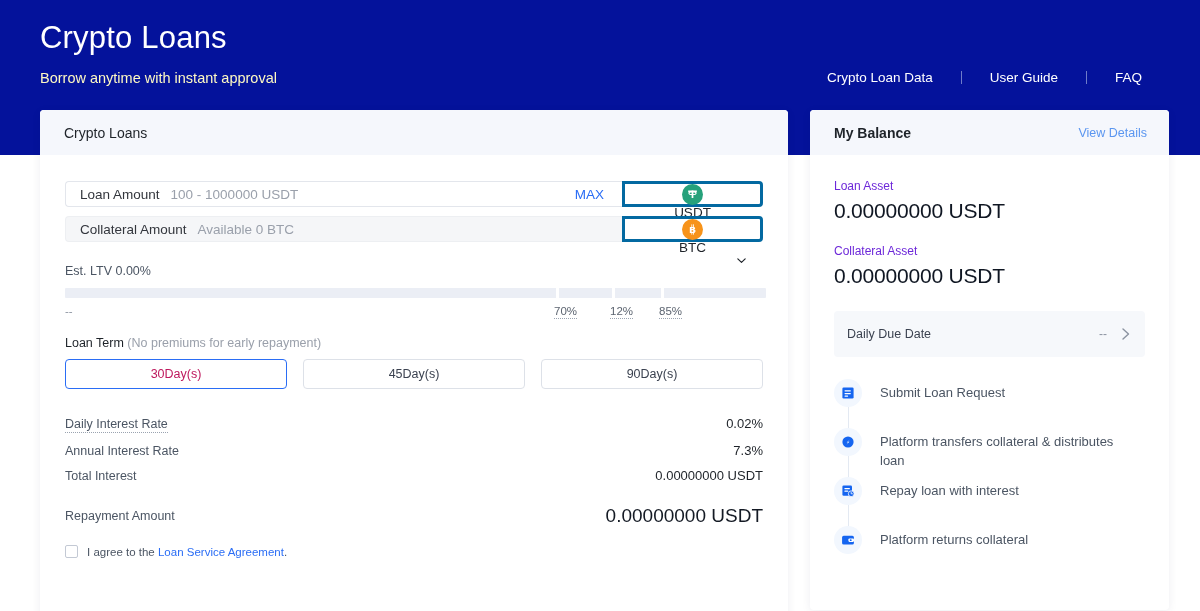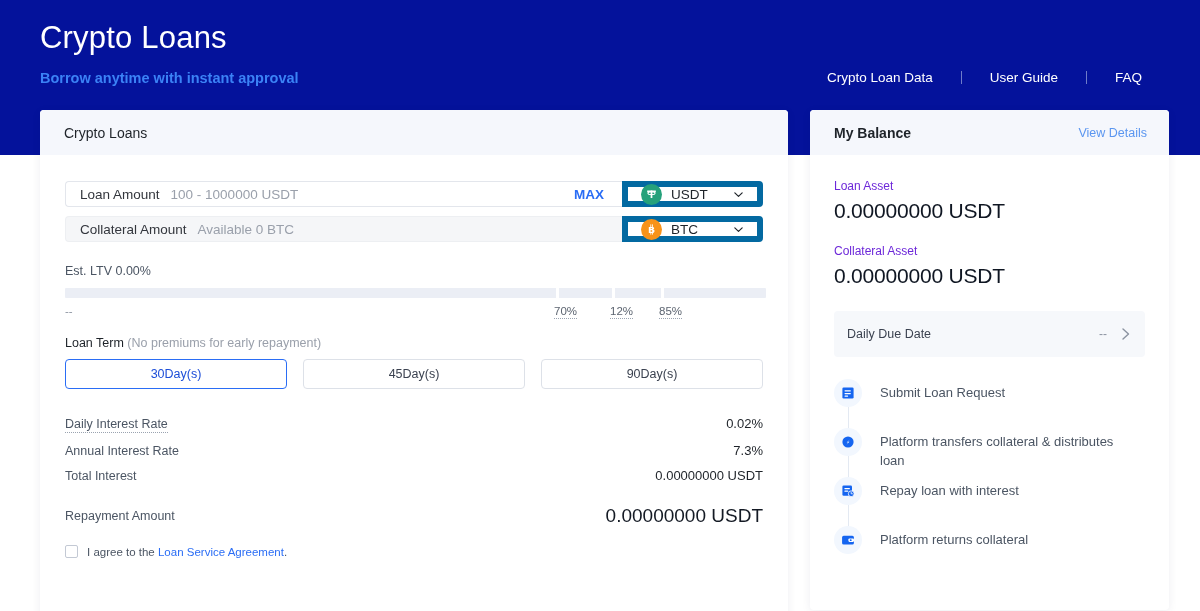--- a/index.html
+++ b/index.html
@@ -17,21 +17,21 @@
     position: absolute; left: 0; top: 0; width: 1200px; height: 155px;
     background: #04129B;
   }
   .hero-title {
     position: absolute; left: 40px; top: 18px;
     font-size: 31px; color: #ffffff; font-weight: 400; letter-spacing: .2px;
     line-height: 40px;
   }
   .hero-sub {
     position: absolute; left: 40px; top: 68px;
-    font-size: 14.5px; color: #3b82f6; font-weight: 700; line-height: 20px;
+    font-size: 14.5px; color: #fef9c3; font-weight: 400; line-height: 20px;
   }
   .hero-links {
     position: absolute; right: 42px; top: 70px;
     display: flex; align-items: center; gap: 12px;
     font-size: 13.5px; color: #ffffff;
   }
   .hero-links a { color: #ffffff; text-decoration: none; padding: 0 16px; white-space: nowrap; }
   .hero-links .sep { width: 1px; height: 13px; background: #6f7cc9; display: inline-block; }
 
   
@@ -54,24 +54,24 @@
   }
   .amt-field {
     flex: 1; border: 1px solid #E3E6EC; border-radius: 4px 0 0 4px;
     border-right: none;
     display: flex; align-items: center; padding: 0 14px;
     background: #ffffff;
   }
   .amt-field.muted { background: #F5F6F8; border-color: #EDEFF2; }
   .amt-label { font-size: 13.5px; color: #33363d; white-space: nowrap; }
   .amt-ph { font-size: 13.5px; color: #9aa0ab; margin-left: 11px; flex: 1; }
-  .amt-max { font-size: 13.5px; color: #2a6df5; font-weight: 700; margin-left: auto; padding-right: 4px; }
+  .amt-max { font-size: 13.5px; color: #2a6df5; font-weight: 400; margin-left: auto; padding-right: 4px; }
   .amt-coin {
-    width: 141px; border: 6px solid #0369a1; border-radius: 0 4px 4px 0;
-    background: #fff; display: flex; align-items: center; gap: 9px; padding: 0 13px;
+    width: 141px; border: 3px solid #0369a1; border-radius: 0 4px 4px 0;
+    background: #fff; display: flex; align-items: center; padding: 0 13px; flex-direction: column;
   }
   .coin-dot { width: 21px; height: 21px; border-radius: 50%; flex: 0 0 21px;
     display: flex; align-items: center; justify-content: center;
     font-size: 13px; color: #fff; font-weight: 700; }
   .coin-usdt { background: #26A17B; }
   .coin-btc  { background: #F7931A; }
   .coin-name { font-size: 13.5px; color: #1e2329; }
   .chev { margin-left: auto; width: 11px; height: 11px; }
   .chev svg { display: block; }
 
@@ -89,21 +89,21 @@
 
   
   .term-label { font-size: 12.5px; color: #1e2329; margin-top: 9px; }
   .term-label .note { color: #9aa0ab; }
   .terms { display: flex; gap: 16px; margin-top: 9px; }
   .term-btn {
     flex: 1; height: 30px; border: 1px solid #DDE1E8; border-radius: 4px;
     display: flex; align-items: center; justify-content: center;
     font-size: 12.5px; color: #3b4250; background: #fff; cursor: pointer;
   }
-  .term-btn.active { border-color: #2a6df5; color: #1d4ed8; }
+  .term-btn.active { border-color: #2a6df5; color: #be185d; }
 
   
   .rates { margin-top: 27px; }
   .rate-row { display: flex; justify-content: space-between; align-items: baseline; margin-bottom: 10px; }
   .rate-k { font-size: 12.5px; color: #4b5563; }
   .rate-k.dotted { border-bottom: 1px dotted #9aa3b0; padding-bottom: 1px; }
   .rate-v { font-size: 13px; color: #1e2329; }
 
   .repay-row { display: flex; justify-content: space-between; align-items: center; margin-top: 22px; }
   .repay-k { font-size: 12.5px; color: #4b5563; }

